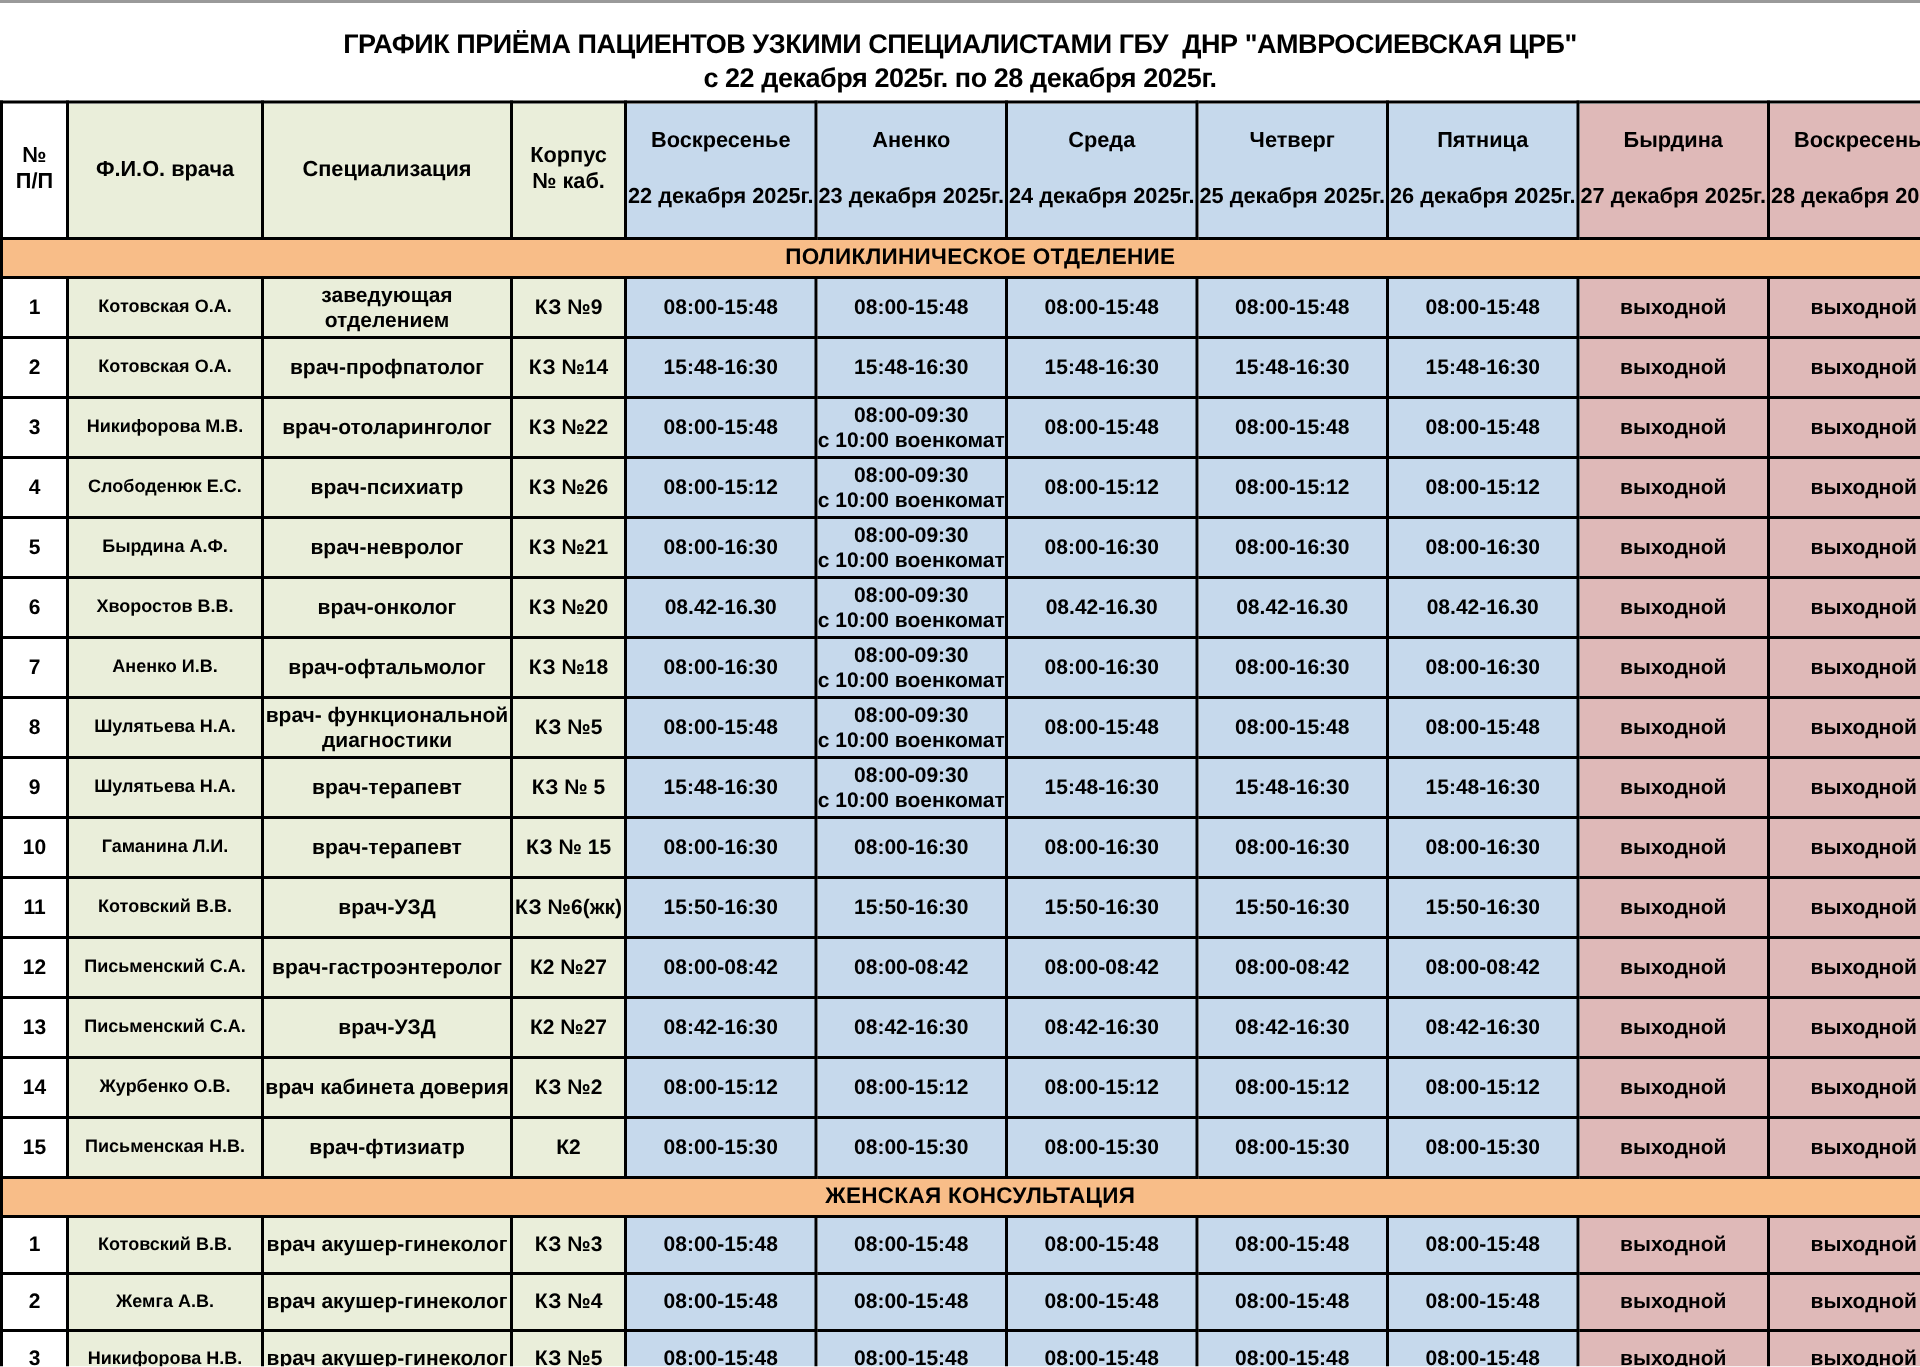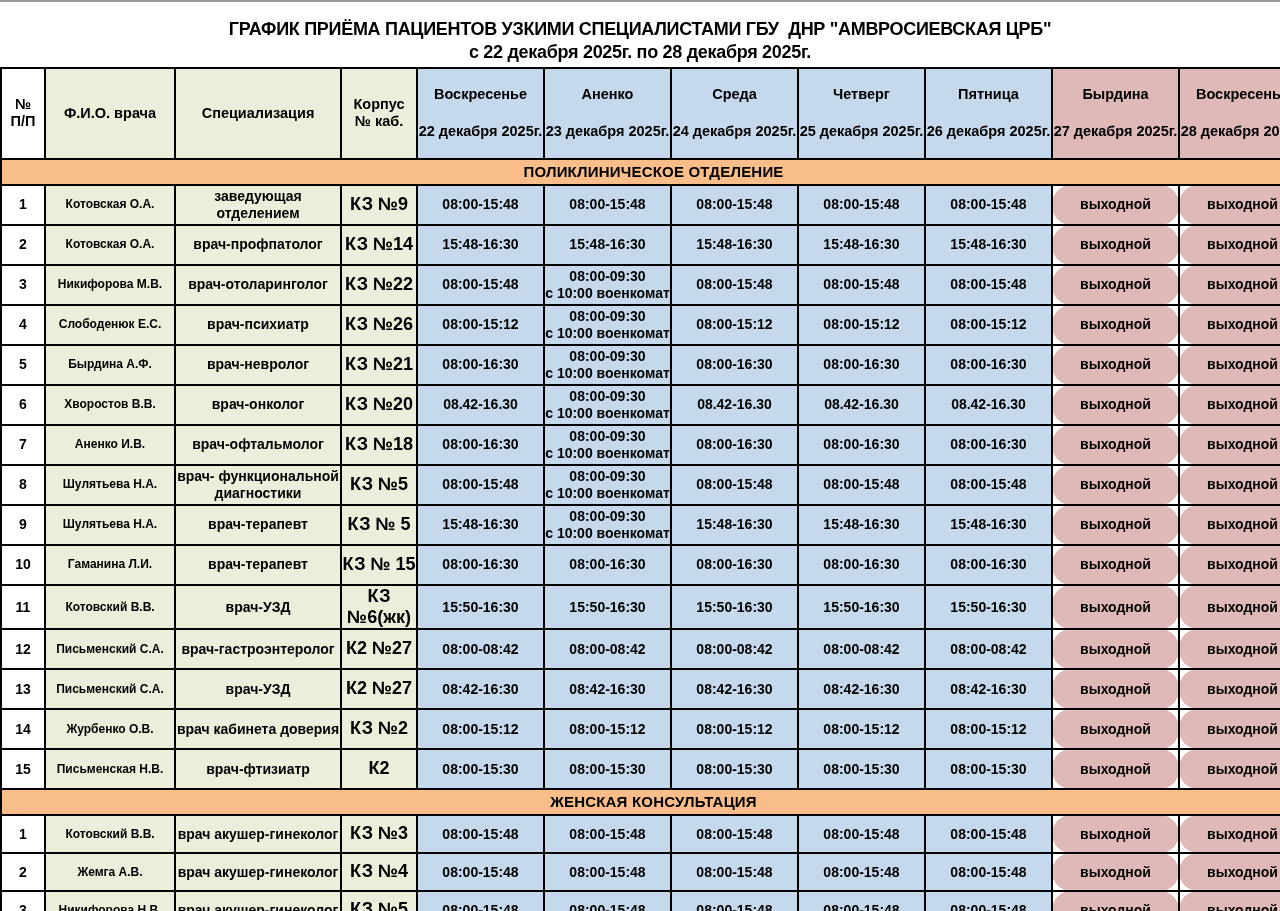--- a/index.html
+++ b/index.html
@@ -58,23 +58,23 @@
     background: var(--bandBg);
     font-size: 15px;
     letter-spacing: 0.2px;
   }
   tr.band-row { height: 26px; }
   tr.data-row.s0 { height: 40px; }
   tr.data-row.s1 { height: 38px; }
   td.num  { background: var(--numBg); font-size: 14px; }
   td.name { background: var(--infoBg); font-size: 12px; text-align: left; padding-left: 5px; }
   td.spec { background: var(--infoBg); font-size: 14px; }
-  td.kab  { background: var(--infoBg); font-size: 18px; }
+  td.kab  { background: var(--infoBg); font-size: 14px; }
   td.work { background: var(--workBg); font-size: 14px; }
-  td.rest { background: var(--restBg); font-size: 14px; border-radius: 19px; }
+  td.rest { background: var(--restBg); font-size: 14px; }
 </style>
 </head>
 <body>
 
 <div class="page">
 
   <div class="title-block">
     <div class="title-line">ГРАФИК ПРИЁМА ПАЦИЕНТОВ УЗКИМИ СПЕЦИАЛИСТАМИ ГБУ  ДНР "АМВРОСИЕВСКАЯ ЦРБ"</div>
     <div class="title-line">с 22 декабря 2025г. по 28 декабря 2025г.</div>
   </div>

